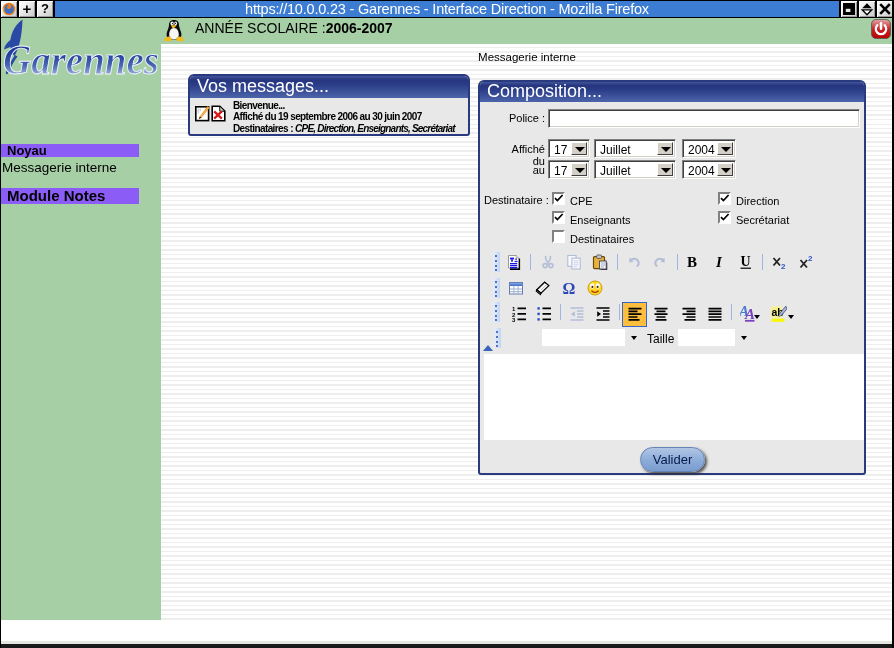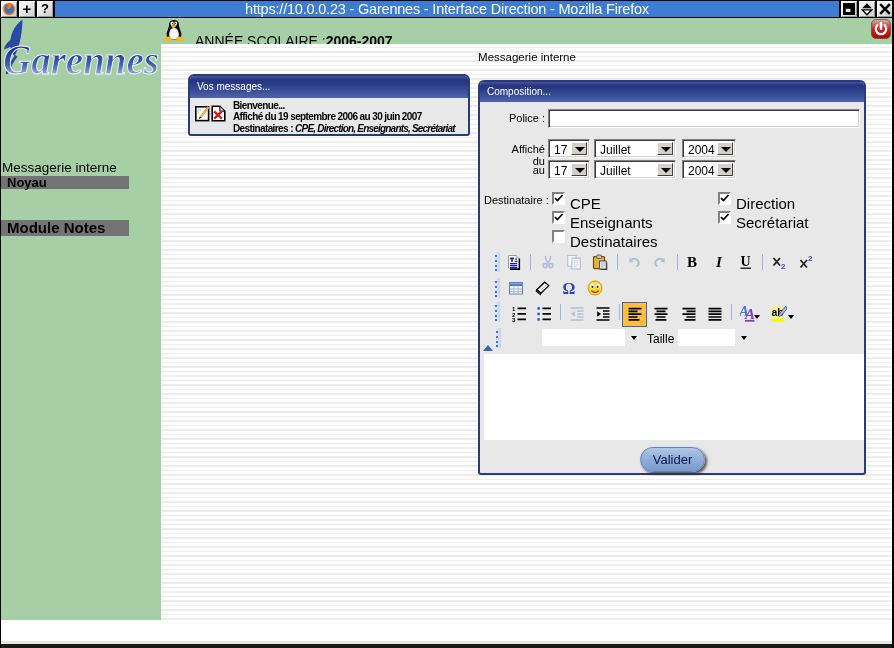--- a/index.html
+++ b/index.html
@@ -7,48 +7,48 @@
 #win { position:relative; width:894px; height:648px; background:#fff; }
 .abs { position:absolute; }
 
 
 #titlebar { position:absolute; left:0; top:0; width:894px; height:18px; background:#000; }
 .tbtn { position:absolute; top:1px; width:16px; height:16px; background:linear-gradient(135deg,#ffffff 0%,#ececec 40%,#c8c8c8 100%); box-shadow:inset 1px 1px 0 #fff, inset -1px -1px 0 #9a9a9a; }
 #tb-blue { position:absolute; left:55px; top:1px; width:784px; height:16px; background:#3c7cd2; color:#fff; font-size:14.5px; text-align:center; line-height:16px; letter-spacing:-0.2px; }
 
 #greenband { position:absolute; left:1px; top:18px; width:892px; height:26px; background:#a6cfa6; font-size:14px; }
 #sidebar { position:absolute; left:1px; top:18px; width:160px; height:602px; background:#a6cfa6; }
-.gband { position:absolute; left:0; width:128px; background:#737373; color:#000; font-weight:bold;margin-top:32px; }
+.gband { position:absolute; left:0; width:138px; background:#8b5cf6; color:#000; font-weight:bold; }
 
 #content { position:absolute; left:161px; top:44px; width:732px; height:576px;
   background:repeating-linear-gradient(180deg,#fff 0px,#fff 3px,#eeeeee 3px,#eeeeee 4.5px); }
 #rightedge { position:absolute; left:892px; top:0; width:2px; height:648px; background:#000; }
 #lefted { position:absolute; left:0; top:0; width:1px; height:648px; background:#000; }
 
 #pagetitle { position:absolute; left:0; top:7px; width:732px; text-align:center; font-size:11.5px; color:#000; }
 
 
 .box { position:absolute; border:2px solid #2a3a7f; background:#e9e8e8; border-radius:6px 6px 3px 3px; }
-.boxhead { height:20px; background:linear-gradient(180deg,#42549b 0%,#25357e 18%,#2b3d88 40%,#4c64aa 100%); color:#fff; font-size:10px; padding-left:7px; line-height:19px; border-radius:4px 4px 0 0; }
+.boxhead { height:20px; background:linear-gradient(180deg,#42549b 0%,#25357e 18%,#2b3d88 40%,#4c64aa 100%); color:#fff; font-size:18px; padding-left:7px; line-height:19px; border-radius:4px 4px 0 0; }
 #msgbox { left:27px; top:30px; width:282px; height:62px; }
 #msgbox .boxhead { height:22px; line-height:21px; }
 #compbox { left:317px; top:36px; width:388px; height:395px; }
 
 #msgtext { position:absolute; left:43px; top:24px; font-size:10px; letter-spacing:-0.6px; font-weight:bold; line-height:11.4px; color:#000; white-space:nowrap; }
 #msgtext i { letter-spacing:-0.8px; }
 
 
 .flabel { position:absolute; font-size:11px; color:#000; text-align:right; }
 .sunken { border-top:1px solid #808080; border-left:1px solid #808080; border-bottom:1px solid #fff; border-right:1px solid #fff; background:#fff; box-shadow:inset 1px 1px 0 #404040, inset -1px -1px 0 #d4d0c8; }
 .sel { position:absolute; height:19px; background:#fff; border-top:1px solid #808080; border-left:1px solid #808080; border-bottom:1px solid #fff; border-right:1px solid #fff; box-shadow:inset 1px 1px 0 #404040, inset -1px -1px 0 #d4d0c8; font-size:12px; }
 .sel .txt { position:absolute; left:5px; top:3px; }
 .sel .btn { position:absolute; right:2px; top:2px; width:16px; height:13px; background:#d4d0c8; border-top:1px solid #fff; border-left:1px solid #fff; border-bottom:1px solid #404040; border-right:1px solid #404040; }
 .sel .btn:after { content:""; position:absolute; left:3px; top:4px; border:5px solid transparent; border-top:5px solid #000; }
 .cb { position:absolute; width:13px; height:13px; background:#fff; border-top:2px solid #808080; border-left:2px solid #808080; border-bottom:2px solid #fff; border-right:2px solid #fff; }
-.cblabel { position:absolute; font-size:15px; }
+.cblabel { position:absolute; font-size:11px; }
 
 
 .trow { position:absolute; left:0; width:384px; height:26px; }
 .ti { position:absolute; }
 .tsep { position:absolute; top:2px; width:1px; height:16px; background:#9fb6e3; }
 .thandle { position:absolute; top:0px; width:7px; height:20px; background:linear-gradient(90deg,#e8eefa,#c2d4f0); }
 .tlabel { position:absolute; font-size:12px; color:#000; }
 .wbox { position:absolute; background:#fff; height:17px; }
 .darr { position:absolute; width:0; height:0; border:3.5px solid transparent; border-top:4.5px solid #000; }
 
@@ -100,21 +100,21 @@
 <path d="M12 1 C15.5 1 17 3.2 17 6 C17 8 18.2 10.5 19 13 C19.8 15.8 19.5 18.5 17.5 20.5 L6.5 20.5 C4.5 18.5 4.2 15.8 5 13 C5.8 10.5 7 8 7 6 C7 3.2 8.5 1 12 1 Z" fill="#0c0c0c"></path>
 <ellipse cx="10.1" cy="4.6" rx="1.7" ry="2" fill="#f4f4f4"></ellipse>
 <ellipse cx="13.7" cy="4.4" rx="1.4" ry="1.8" fill="#f4f4f4"></ellipse>
 <circle cx="10.5" cy="4.6" r="0.6" fill="#000"></circle>
         <circle cx="13.4" cy="4.4" r="0.55" fill="#000"></circle>
 <path d="M9 6.2 L14.8 6 L12.3 9 C11.2 9.6 10 9.3 9 6.2 Z" fill="#f0b41c"></path>
 <path d="M12 9 C15.2 9 16.6 12 16.8 15.2 C17 18 15.2 20.3 12 20.3 C8.8 20.3 7 18 7.2 15.2 C7.4 12 8.8 9 12 9 Z" fill="#f6f6f6"></path>
 <path d="M6.8 17.5 C3.5 17.8 1.8 19.6 2 21 C2.2 22.3 4.8 22.6 7 22.3 C9 22 10 21.3 9.8 20 C9.6 18.8 8.4 17.4 6.8 17.5 Z" fill="#f2ba20"></path>
 <path d="M17.2 17.5 C20.5 17.8 22.2 19.6 22 21 C21.8 22.3 19.2 22.6 17 22.3 C15 22 14 21.3 14.2 20 C14.4 18.8 15.6 17.4 17.2 17.5 Z" fill="#f2ba20"></path>
 </svg>
-    <span class="abs" style="left:194px; top:15px;">ANNÉE SCOLAIRE :<b>2006-2007</b></span>
+    <span class="abs" style="left:194px; top:2px;">ANNÉE SCOLAIRE :<b>2006-2007</b></span>
     <svg width="20" height="20" style="position:absolute;left:870px;top:1px;">
 <defs>
           <linearGradient id="pw" x1="0" y1="0" x2="0" y2="1">
 <stop offset="0" stop-color="#e0a8a8"></stop>
             <stop offset="0.5" stop-color="#cc2222"></stop>
             <stop offset="1" stop-color="#b80000"></stop>
 </linearGradient>
         </defs>
 <rect x="0.5" y="0.5" width="19" height="19" rx="4.5" fill="url(#pw)" stroke="#555" stroke-width="0.8"></rect>
 <path d="M10 4.2 L10 9.8" stroke="#fff" stroke-width="2.5" stroke-linecap="round"></path>

